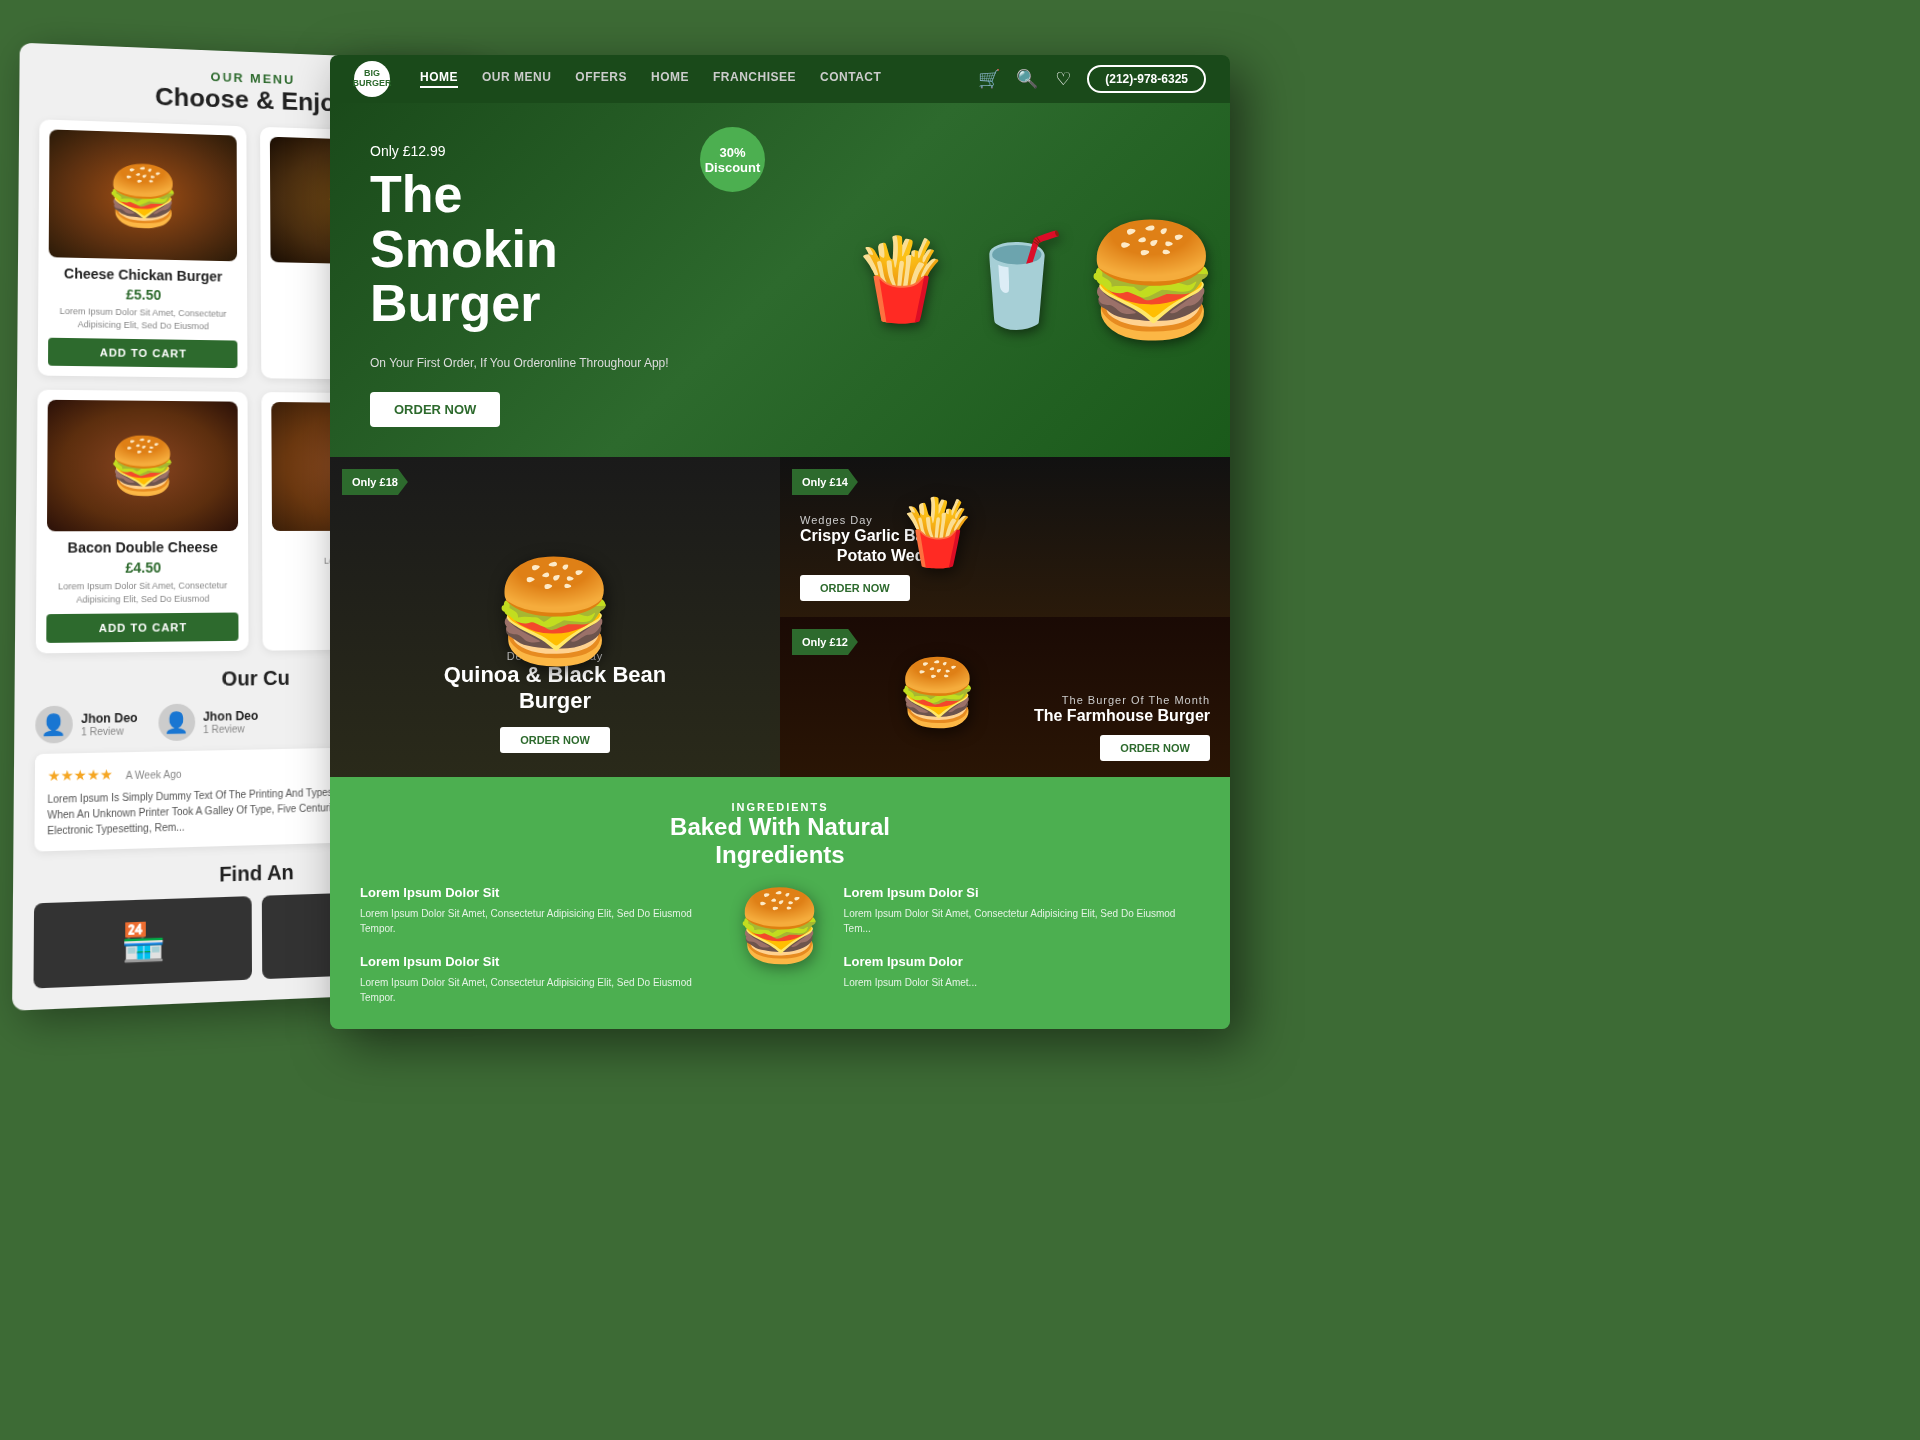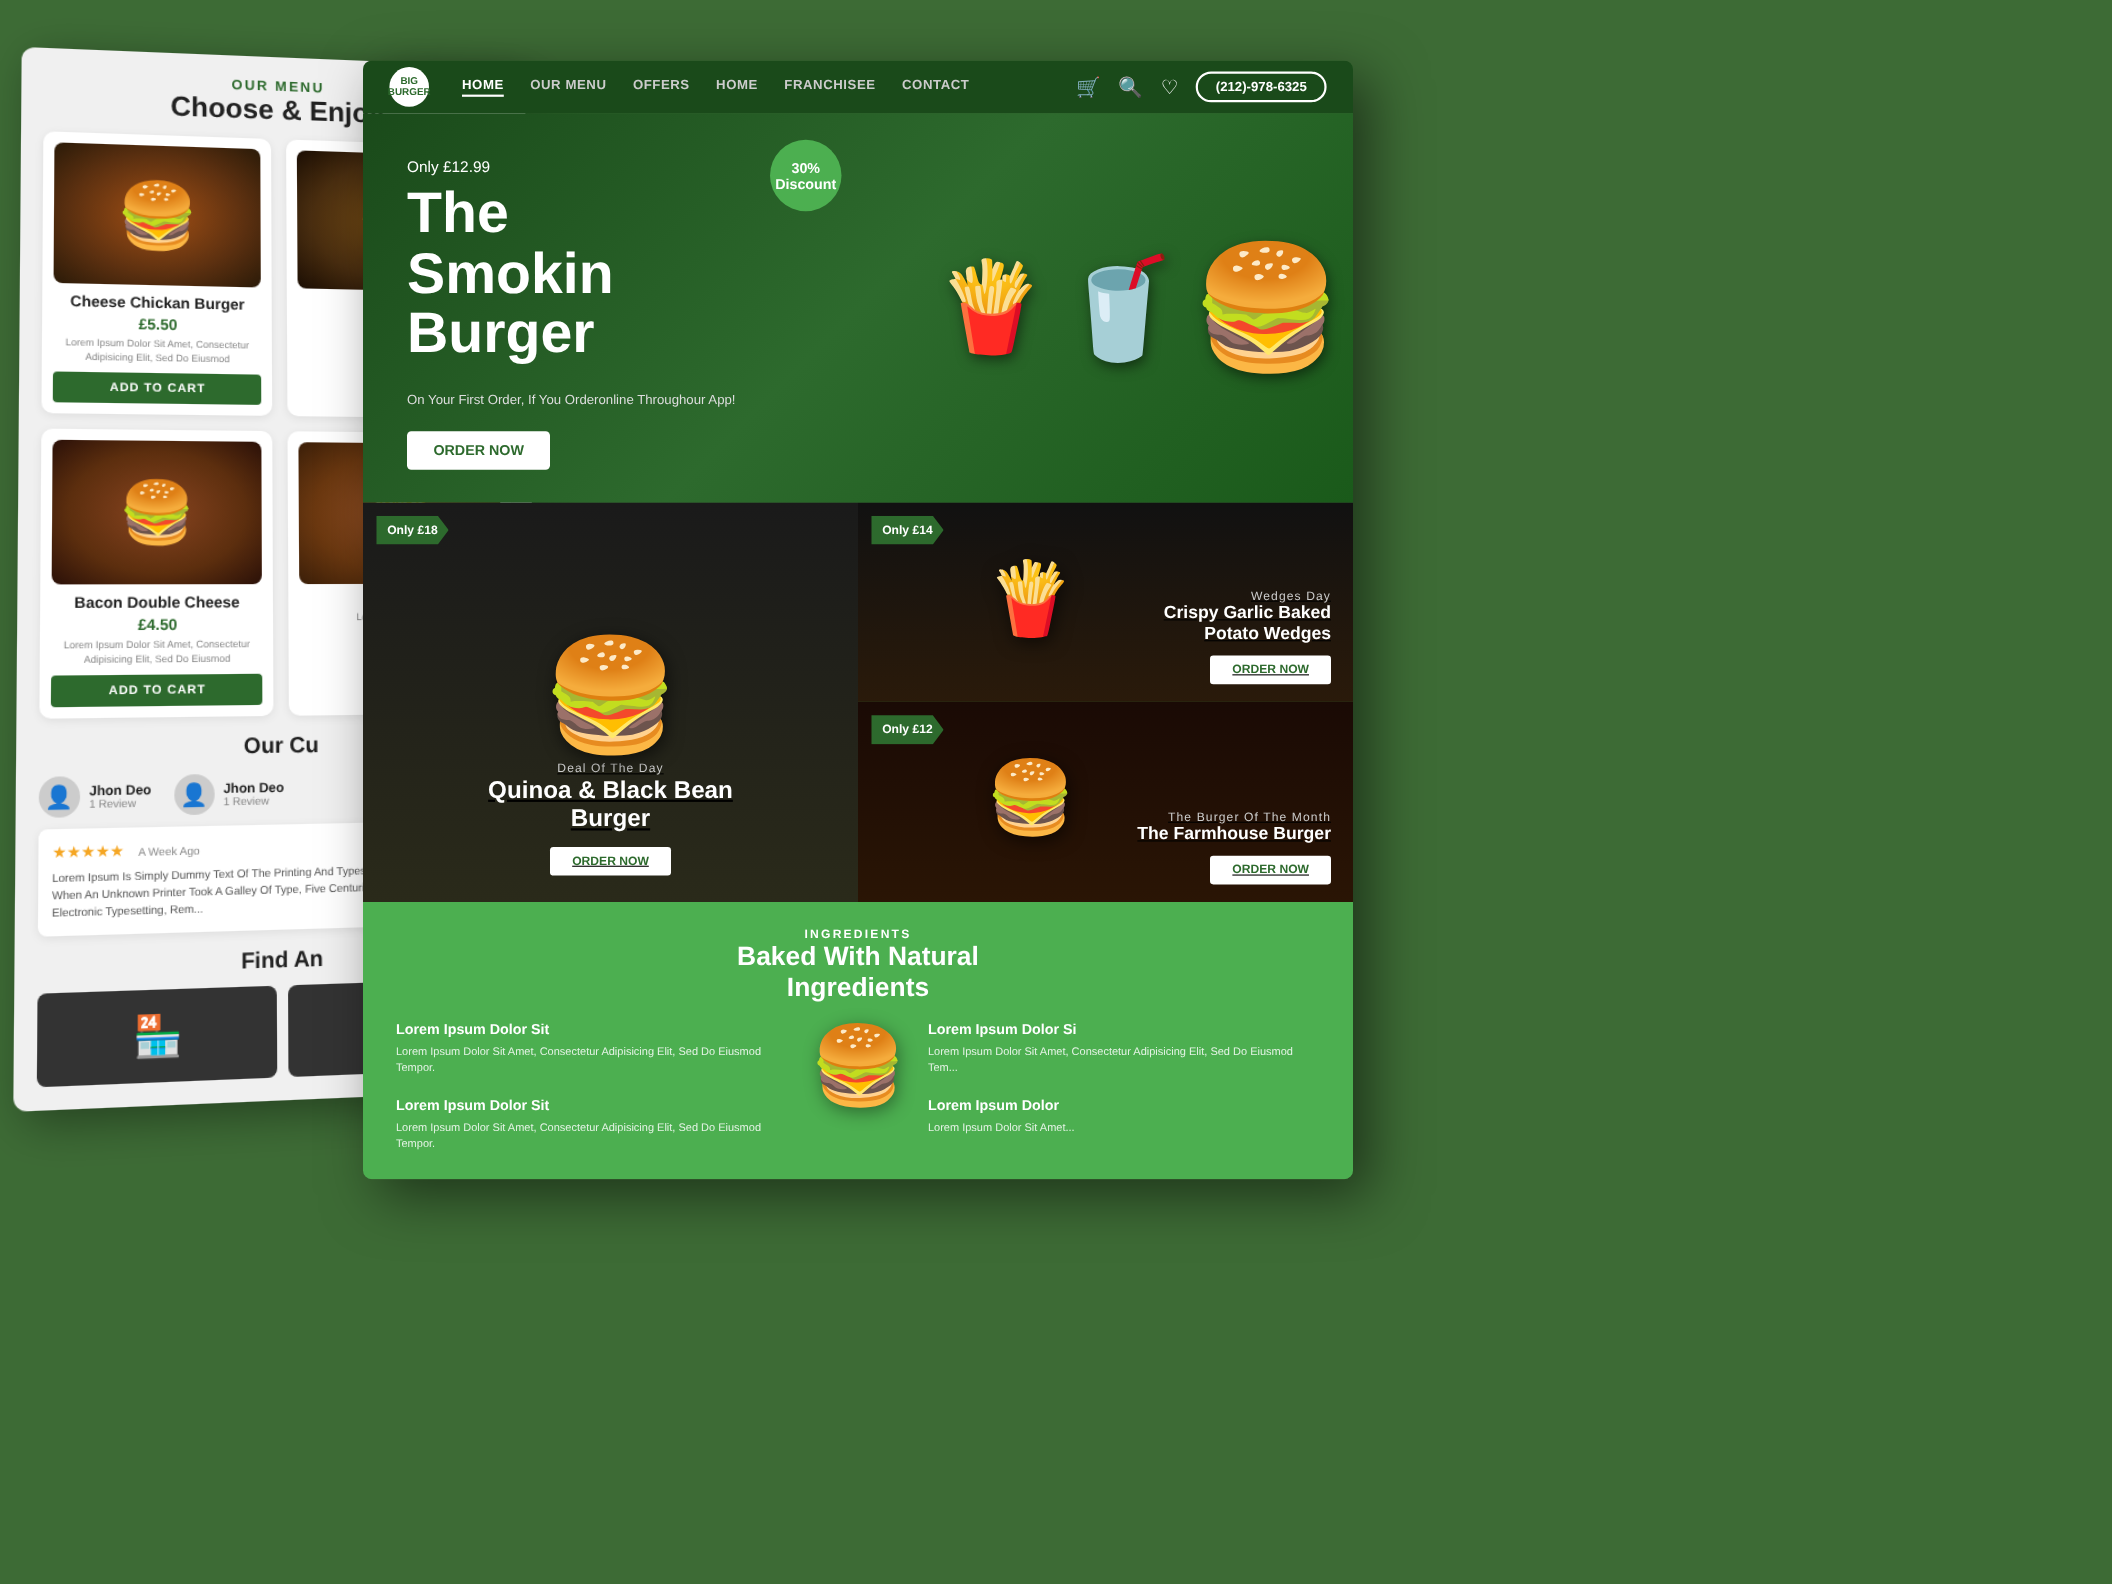--- a/index.html
+++ b/index.html
@@ -424,22 +424,21 @@
     }
     .hero-burger {
       font-size: 110px;
       filter: drop-shadow(2px 4px 6px rgba(0,0,0,0.5));
     }
 
     
     .deals-section {
       display: grid;
       grid-template-columns: 1fr 1fr;
-      height: 363px;
-      text-decoration: underline;
+      height: 320px;
     }
     .deal-left {
       background: linear-gradient(180deg, #1a1a1a 0%, #2a2a1a 100%);
       position: relative;
       overflow: hidden;
       display: flex;
       flex-direction: column;
       align-items: center;
       justify-content: flex-end;
       padding-bottom: 24px;
@@ -447,21 +446,21 @@
     .deal-right {
       display: grid;
       grid-template-rows: 1fr 1fr;
     }
     .deal-right-top {
       background: linear-gradient(180deg, #111 0%, #2a1a0a 100%);
       position: relative;
       overflow: hidden;
       display: flex;
       flex-direction: column;
-      align-items: flex-end;
+      align-items: flex-start;
       justify-content: flex-end;
       padding: 16px 20px;
     }
     .deal-right-bottom {
       background: linear-gradient(180deg, #1a0a05 0%, #2a1505 100%);
       position: relative;
       overflow: hidden;
       display: flex;
       flex-direction: column;
       align-items: flex-end;

